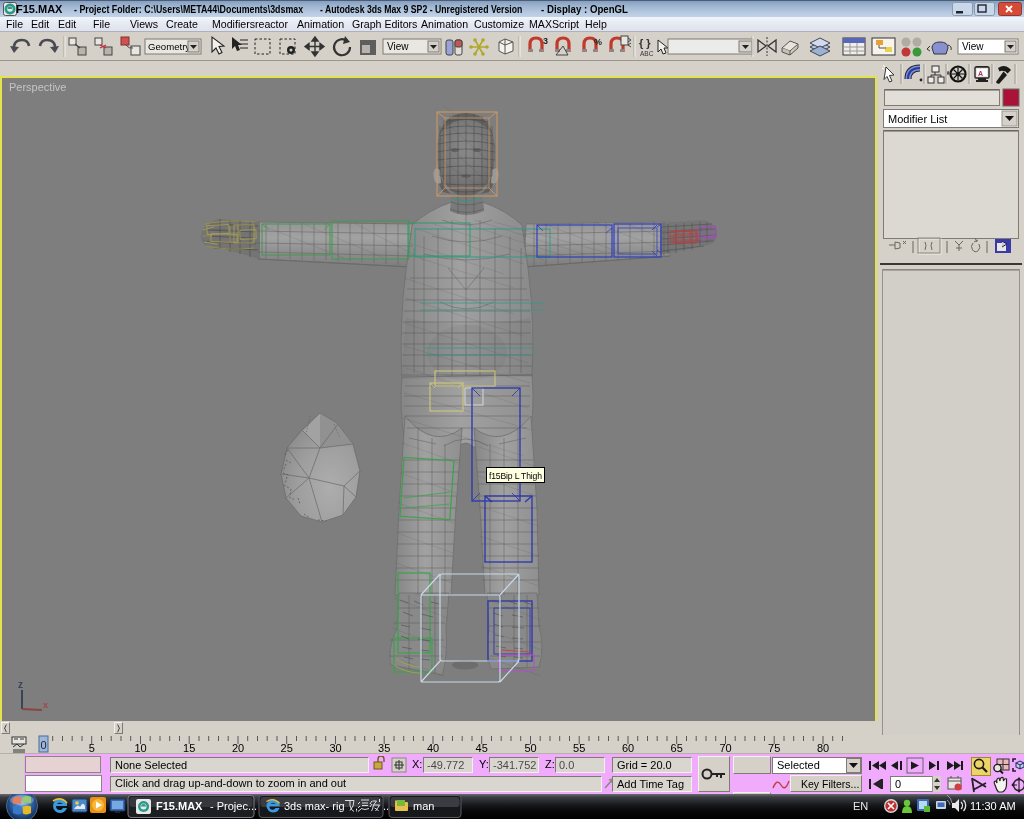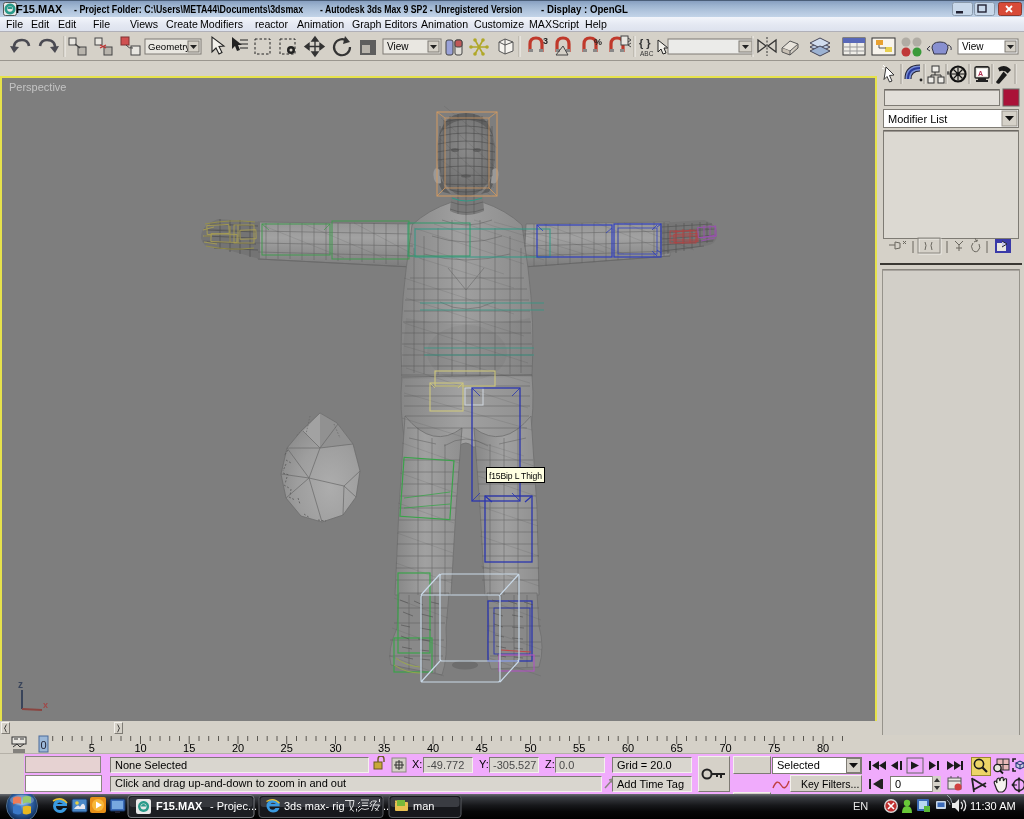--- a/index.html
+++ b/index.html
@@ -56,21 +56,21 @@
       <path d="M54,4 l6,6 m0,-6 l-6,6" stroke="#fff" stroke-width="1.8"></path>
     </svg>
   </div>
   <div class="abs" id="menubar">
     <span class="menuitem" style="left:6px">File</span>
     <span class="menuitem" style="left:31px">Edit</span>
     <span class="menuitem" style="left:58px">Edit</span>
     <span class="menuitem" style="left:93px">File</span>
     <span class="menuitem" style="left:130px">Views</span>
     <span class="menuitem" style="left:166px">Create</span>
-    <span class="menuitem" style="left:200px">Modifiers</span>
+    <span class="menuitem" style="left:212px">Modifiers</span>
     <span class="menuitem" style="left:255px">reactor</span>
     <span class="menuitem" style="left:297px">Animation</span>
     <span class="menuitem" style="left:352px">Graph Editors</span>
     <span class="menuitem" style="left:421px">Animation</span>
     <span class="menuitem" style="left:474px">Customize</span>
     <span class="menuitem" style="left:529px">MAXScript</span>
     <span class="menuitem" style="left:585px">Help</span>
   </div>
   <div class="abs" id="toolbar">
   <svg width="1024" height="29" style="position:absolute;left:0;top:0">
@@ -547,21 +547,21 @@
     <svg width="40" height="36" style="position:absolute;left:348px;top:2px">
       <rect x="2" y="6" width="8" height="7" fill="#c8a838" stroke="#6a5a20"></rect>
       <path d="M6,6 v-3 a3,3 0 0 1 6,0 v3" fill="none" stroke="#6a5a20" stroke-width="1.4"></path>
       <rect x="20" y="2" width="14" height="14" fill="#d5d1c8" stroke="#8a8780"></rect>
       <rect x="24" y="6" width="6" height="6" fill="none" stroke="#333"></rect>
       <path d="M27,4 v10 M22,9 h10" stroke="#333"></path>
     </svg>
     <div class="abs" style="left:388px;top:4px">X:</div>
     <div class="sunken" style="left:399px;top:3px;width:50px;height:16px;padding:1px 0 0 3px;color:#4a4a4a">-49.772</div>
     <div class="abs" style="left:455px;top:4px">Y:</div>
-    <div class="sunken" style="left:465px;top:3px;width:50px;height:16px;padding:1px 0 0 3px;color:#4a4a4a">-305.527</div>
+    <div class="sunken" style="left:465px;top:3px;width:50px;height:16px;padding:1px 0 0 3px;color:#4a4a4a">-341.752</div>
     <div class="abs" style="left:521px;top:4px">Z:</div>
     <div class="sunken" style="left:531px;top:3px;width:50px;height:16px;padding:1px 0 0 3px;color:#4a4a4a">0.0</div>
     <div class="sunken" style="left:588px;top:3px;width:80px;height:16px;padding:1px 0 0 4px">Grid = 20.0</div>
     <div class="sunken" style="left:588px;top:22px;width:80px;height:16px;padding:1px 0 0 4px">Add Time Tag</div>
     <div class="raised" style="left:674px;top:2px;width:32px;height:36px"></div>
     <svg width="30" height="30" style="position:absolute;left:676px;top:8px">
       <circle cx="7" cy="12" r="4.5" fill="none" stroke="#222" stroke-width="2"></circle>
       <path d="M11,12 h14 m-4,0 v4 m-4,-4 v3" stroke="#222" stroke-width="2" fill="none"></path>
     </svg>
     <div class="raised" style="left:709px;top:2px;width:38px;height:17px;padding:16px 0 0 2px;font-size:8.7px">Auto Key</div>

